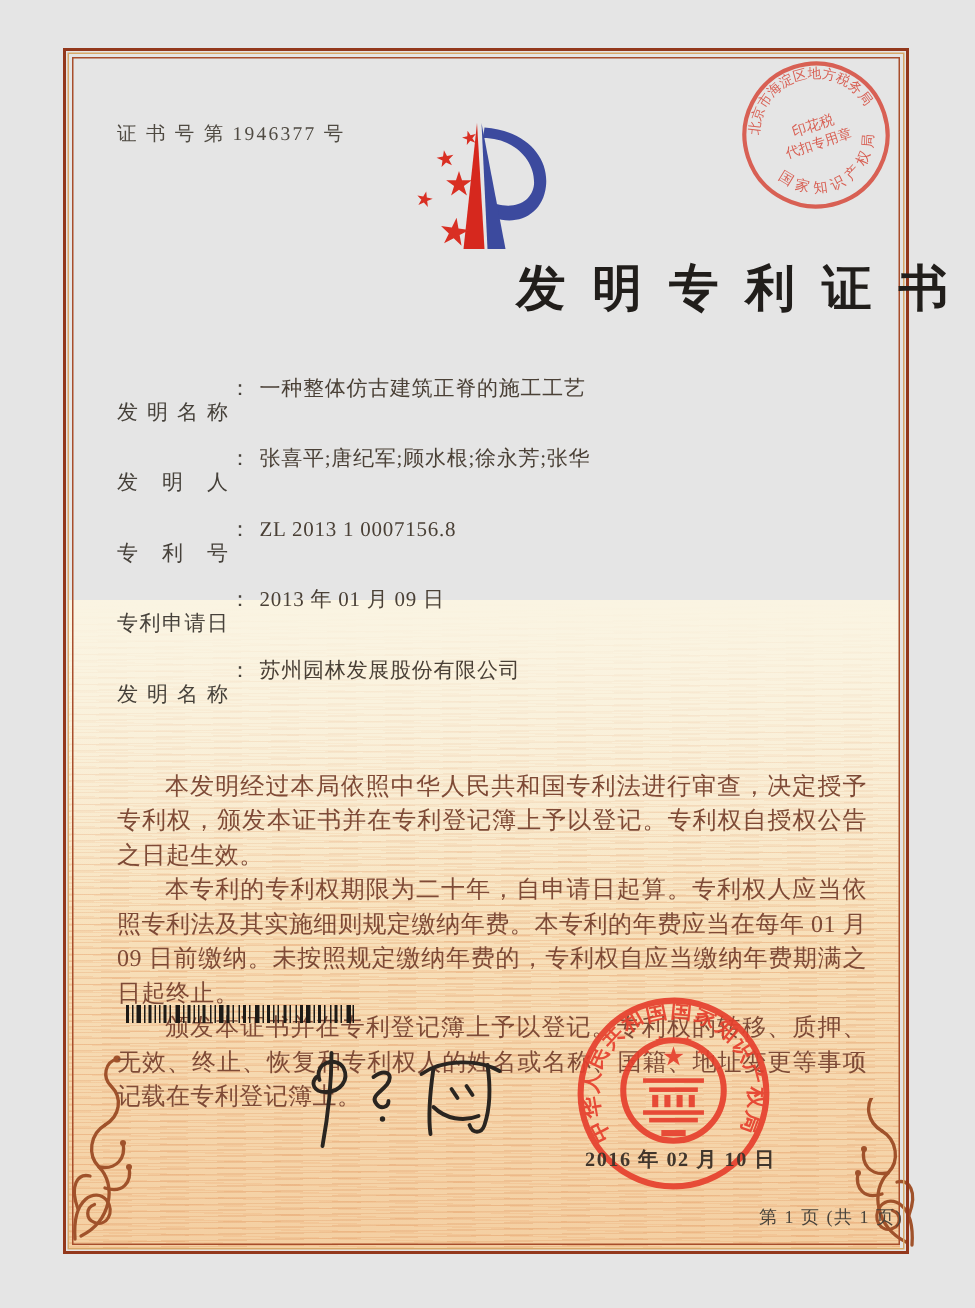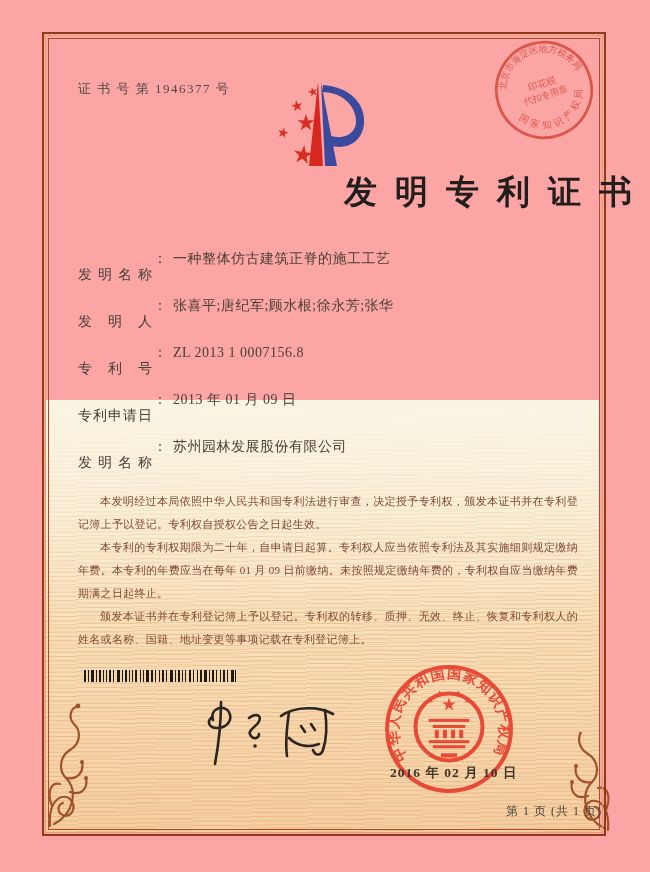--- a/index.html
+++ b/index.html
@@ -1,18 +1,18 @@
 <!DOCTYPE html>
 <html><head>
 <meta charset="utf-8">
 <style>
   html,body{margin:0;padding:0;}
   body{width:650px;height:872px;position:relative;overflow:hidden;
        font-family:"Liberation Serif","DejaVu Serif",serif;}
-  .page{position:absolute;inset:0;background:#fca5a5;}
+  .page{position:absolute;inset:0;background:#e5e5e5;}
   
   .waves{position:absolute;left:46px;top:400px;width:554px;height:432px;
     background:
       linear-gradient(to bottom, rgba(250,244,226,1) 0%, rgba(250,244,226,0) 52%),
       repeating-linear-gradient(179deg, rgba(214,122,62,.20) 0 1px, rgba(214,122,62,0) 1px 4px),
       repeating-linear-gradient(181.5deg, rgba(233,152,92,.18) 0 1px, rgba(233,152,92,0) 1px 5px),
       linear-gradient(to bottom,#fbf3de 0%,#f8e2bd 45%,#f4cfa2 100%);
   }
   
   .frame{position:absolute;left:42px;top:32px;width:560px;height:800px;
@@ -26,21 +26,21 @@
              transform:rotate(-18deg);opacity:.85;}
   .title{position:absolute;left:0;top:170px;width:650px;margin:0;text-align:right;
          font-size:33px;font-weight:bold;color:#211e1b;letter-spacing:18px;
          padding-left:18px;box-sizing:border-box;}
   .fields{position:absolute;left:78px;top:250px;width:500px;}
   .row{height:20px;margin-bottom:27px;font-size:14px;color:#46413a;white-space:nowrap;}
   .row-label{display:inline-block;width:74px;text-align:justify;text-align-last:justify;
              vertical-align:top;margin-top:16px;}
   .colon{display:inline-block;margin:0 6px 0 1px;}
   .row-value{letter-spacing:.5px;color:#4a4036;}
-  .body-text{position:absolute;left:78px;top:490px;width:500px;font-size:11px;
+  .body-text{position:absolute;left:78px;top:513px;width:500px;font-size:16px;
              line-height:23px;color:#7e4a36;text-align:justify;letter-spacing:.3px;}
   .body-text p{margin:0;text-indent:2em;}
   .barcode{position:absolute;left:84px;top:670px;}
   .comm{position:absolute;left:88px;top:716px;font-family:"Liberation Sans","DejaVu Sans",sans-serif;
         font-size:14px;color:#38322b;letter-spacing:3px;line-height:26px;}
   .signature{position:absolute;left:185px;top:698px;}
   .seal-wrap{position:absolute;left:382px;top:662px;width:134px;height:134px;opacity:.92;}
   .seal-date{position:absolute;left:390px;top:764px;font-size:13.5px;color:#41362c;
              letter-spacing:1px;font-weight:bold;z-index:5;}
   .footer{position:absolute;left:42px;top:803px;width:560px;text-align:right;

